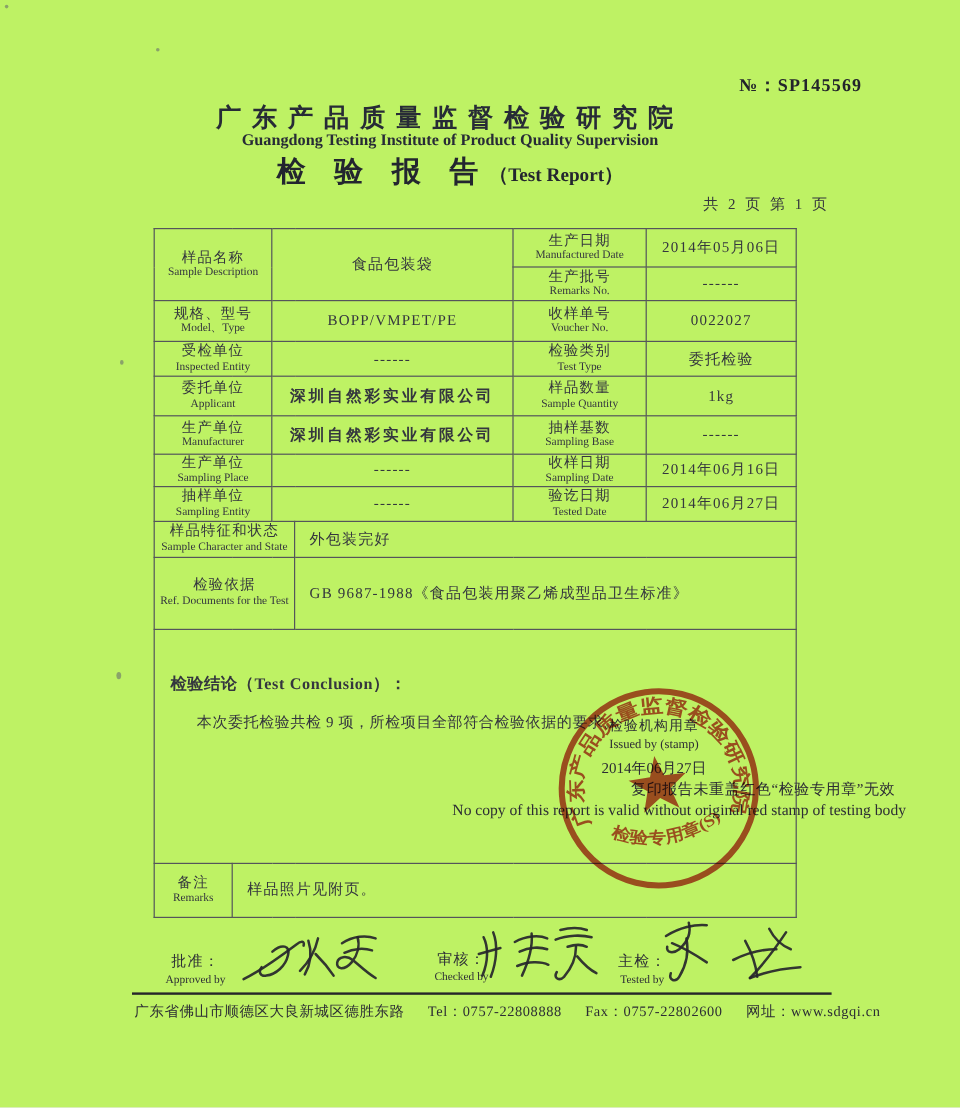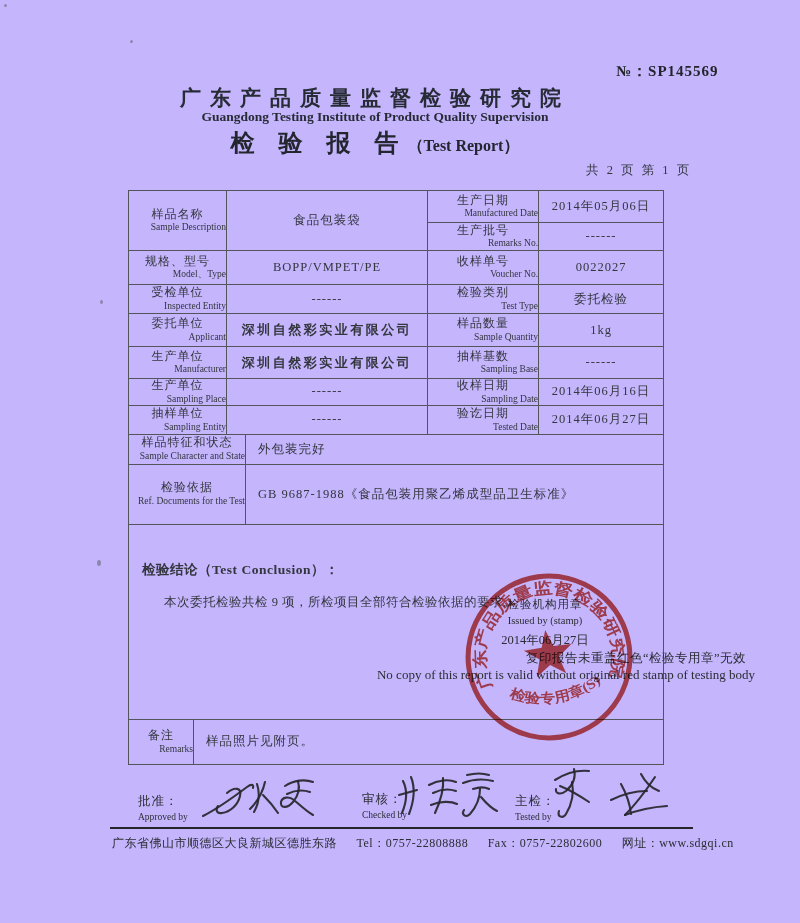--- a/index.html
+++ b/index.html
@@ -1,56 +1,56 @@
 <!DOCTYPE html>
 <html><head>
 <meta charset="utf-8">
 <style>
   html,body { margin:0; padding:0; background:#e8e8e8; }
   .page {
     position:relative; width:800px; height:923px; margin:0 auto;
-    background:#c4b5fd; overflow:hidden;
+    background:#bef264; overflow:hidden;
     font-family:"Liberation Serif", serif; color:#34363e;
   }
   
   .report-no { position:absolute; top:62px; left:616px; font-size:15px; font-weight:bold; letter-spacing:1px; color:#23242b; }
   .hdr-center { position:absolute; left:60px; width:630px; text-align:center; }
   .title-cn { top:84px; font-size:21px; font-weight:bold; letter-spacing:9px; color:#272b36; }
   .title-en { top:109px; font-size:13.5px; font-weight:bold; color:#272b36; }
   .report-title { top:127px; color:#23262f; }
   .report-title .big { font-size:24px; font-weight:bold; letter-spacing:9px; }
   .report-title .small { font-size:16px; font-weight:bold; letter-spacing:0; }
   .pagination { position:absolute; top:162px; left:586px; font-size:12.5px; letter-spacing:2.5px; }
 
   
   table.info { position:absolute; left:128px; top:190px; width:535px; border-collapse:collapse; table-layout:fixed; }
   table.info td { border:1px solid #54555b; padding:0; overflow:hidden; }
   .lbl { text-align:center; vertical-align:middle; line-height:1.15; }
   .lbl .cn { display:block; font-size:12px; letter-spacing:1px; }
-  .lbl .en { display:block; font-size:9.5px; margin-top:1px;text-align:right; }
+  .lbl .en { display:block; font-size:9.5px; margin-top:1px; }
   .val { text-align:center; vertical-align:middle; font-size:12.5px; letter-spacing:1px; }
   .val.bold { font-weight:bold; font-size:13px; letter-spacing:2.5px; }
   .val.leftal { text-align:left; padding-left:12px;margin-top:32px; }
   .concl-cell { vertical-align:top; text-align:left; }
   .concl-title { font-weight:bold; font-size:13.5px; margin:36px 0 0 13px; letter-spacing:0.5px; }
   .concl-body { margin:15px 0 0 35px; font-size:12.5px; letter-spacing:0.5px; }
 
   
   .stamp-meta { position:absolute; left:460px; top:597px; width:170px; text-align:center; color:#2c2d34; }
   .stamp-meta .sm-cn { font-size:11.5px; letter-spacing:1px; }
   .stamp-meta .sm-en { font-size:10.5px; margin-top:3px; }
   .stamp-meta .sm-date { font-size:12.5px; margin-top:6px; }
   .notice-cn { position:absolute; top:650px; right:54px; font-size:12.5px; letter-spacing:0.5px; white-space:nowrap; color:#2c2d34; }
   .notice-en { position:absolute; top:667px; right:45px; font-size:13px; white-space:nowrap; color:#2c2d34; }
 
   
   .stamp { position:absolute; left:460px; top:568px; width:178px; height:178px; transform:rotate(-8deg); opacity:0.85; mix-blend-mode:multiply; }
 
   
-  .sig-label { position:absolute; color:#2e2f36; }
+  .sig-label { position:absolute; text-align:center; color:#2e2f36; }
   .sig-label .cn { font-size:12.5px; letter-spacing:1px; }
   .sig-label .en { font-size:9.5px; margin-top:2px; }
   .sig { position:absolute; }
   .sig path { fill:none; stroke:#26262b; stroke-width:2.1; stroke-linecap:round; stroke-linejoin:round; opacity:0.92; }
 
   
   .footer-rule { position:absolute; left:110px; top:827px; width:583px; height:2px; background:#26262a; }
   .footer-text { position:absolute; left:112px; top:835px; font-size:12px; letter-spacing:0.5px; white-space:nowrap; color:#2c2d34; }
   .footer-text span { margin-right:16px; }
   .footer-text span:last-child { margin-right:3px;text-align:center; }

